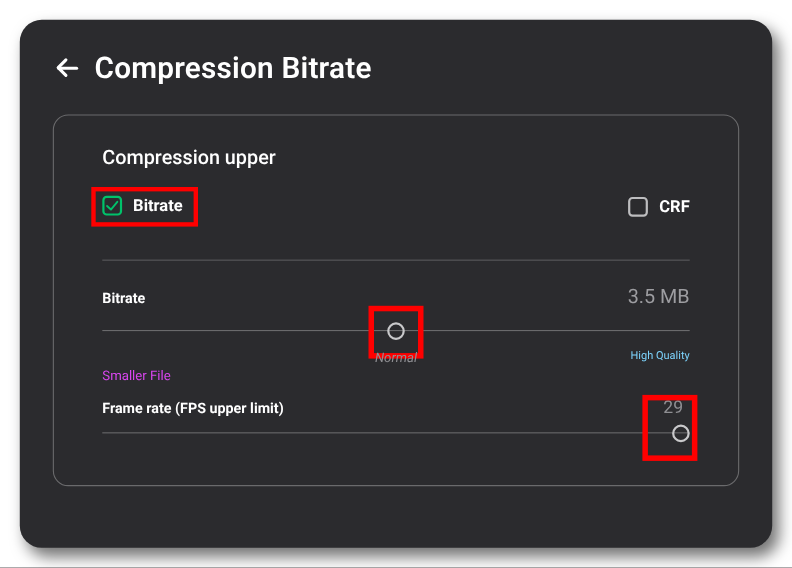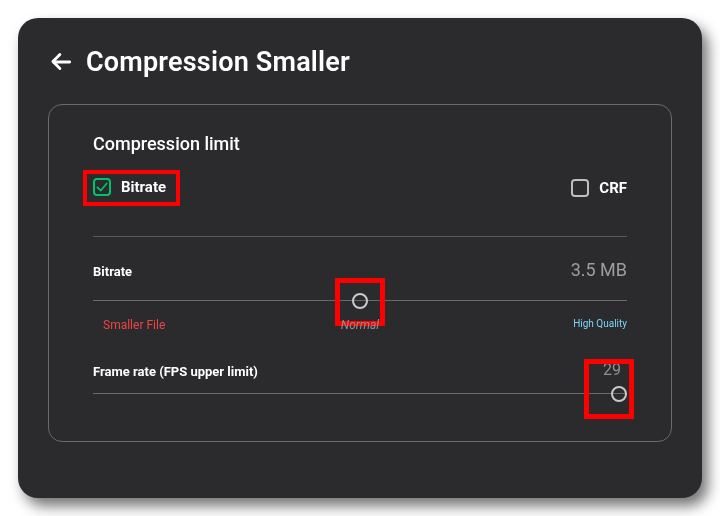--- a/index.html
+++ b/index.html
@@ -90,22 +90,22 @@
     }
     .thumb {
       position: absolute; top: 50%;
       width: 16px; height: 16px;
       border: 2px solid #c9c9cb;
       border-radius: 50%;
       background: transparent;
       transform: translate(-50%, -50%);
     }
     .slider-labels-row { position: relative; height: 16px; margin-top: 8px; }
-    .sl-left { position: absolute; left: 10px; font-size: 12px;
-      color: #ef4444; }
+    .sl-left { position: absolute; left: 0; font-size: 12px;
+      color: #d946ef; margin-top: 16px; }
     .sl-mid { position: absolute; left: 50%;
       transform: translateX(-50%); font-size: 12px; color: #8f8f93; font-style: italic; }
     .sl-right { position: absolute; right: 0; font-size: 10px;
       color: #7dd3fc; }
     .row + .row { margin-top: 26px; }
     .hl-thumb {
       position: absolute;
       border: 5px solid #ff0000;
       width: 50px; height: 48px;
       transform: translate(-50%, -50%);
@@ -129,26 +129,26 @@
 
 <div class="panel">
 
   <div class="header">
     <span class="back-arrow">
       <svg width="26" height="26" viewBox="0 0 24 24" fill="none">
         <path d="M20 12H5" stroke="#fff" stroke-width="2.6" stroke-linecap="round"></path>
         <path d="M11 5L4.5 11.5L11 18" stroke="#fff" stroke-width="2.6" stroke-linecap="round" stroke-linejoin="round"></path>
       </svg>
     </span>
-    <span class="title">Compression Smaller</span>
+    <span class="title">Compression Bitrate</span>
   </div>
 
   <div class="card">
 
-    <div class="section-title">Compression limit</div>
+    <div class="section-title">Compression upper</div>
 
     <div class="mode-row">
       <span class="hl-bitrate">
         <span class="mode-opt">
           <span class="cb checked">
             <svg width="14" height="14" viewBox="0 0 24 24" fill="none">
               <path d="M4 12.5L10 18L20 6" stroke="#00c26a" stroke-width="3" stroke-linecap="round" stroke-linejoin="round"></path>
             </svg>
           </span>
           <span>Bitrate</span>

